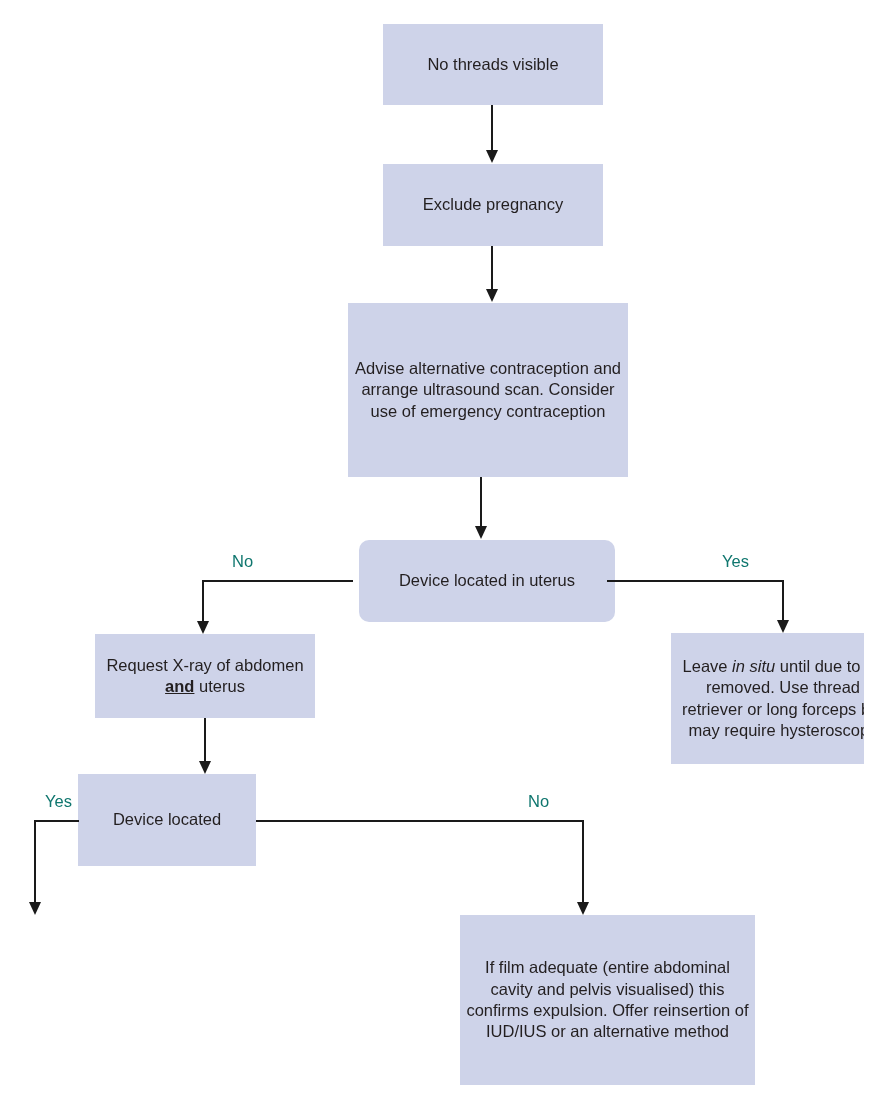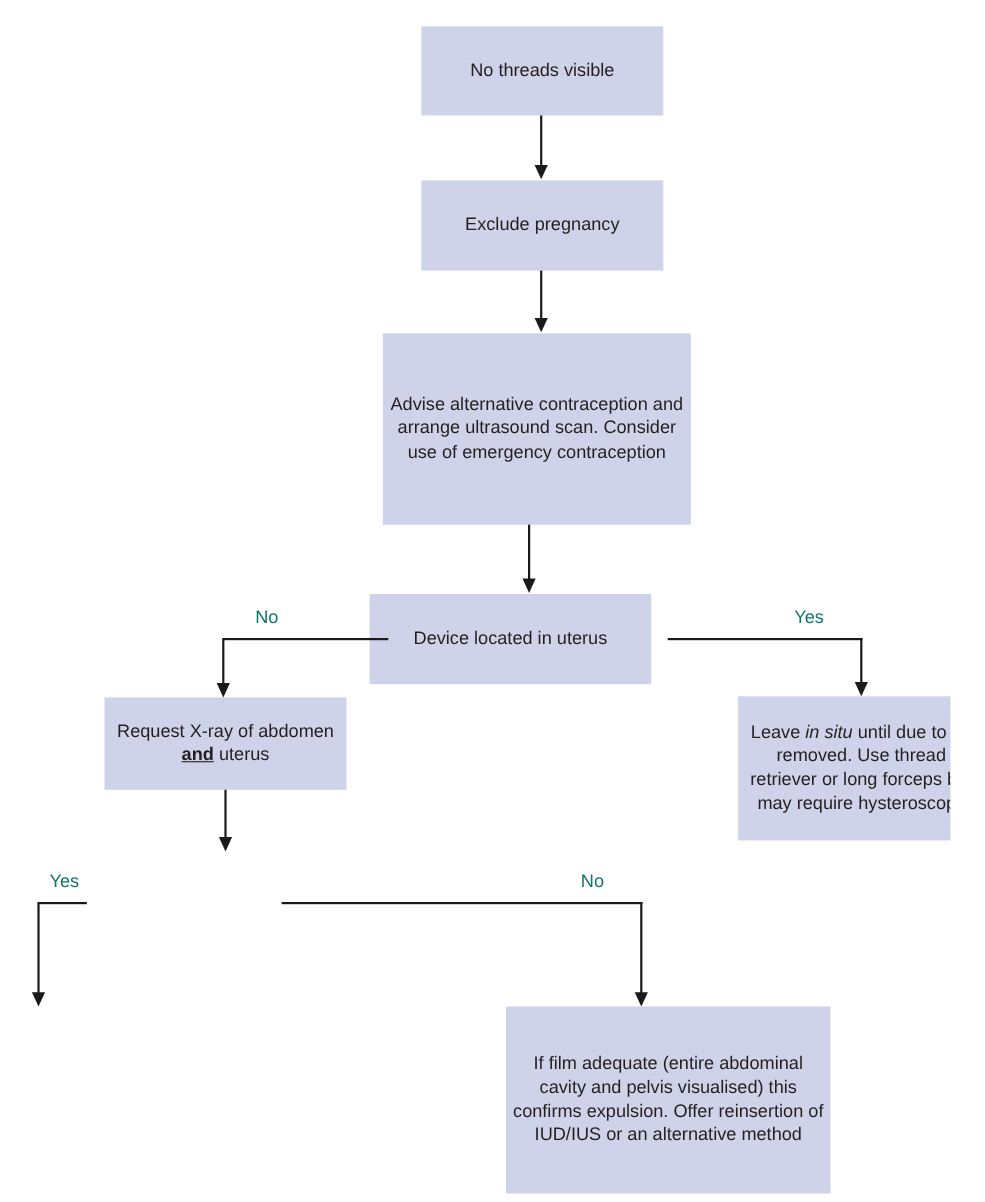--- a/index.html
+++ b/index.html
@@ -60,21 +60,21 @@
     height: 0;
     border-left: 6.5px solid transparent;
     border-right: 6.5px solid transparent;
     border-top: 13px solid #1a1a1a;
   }
 
   
   #n-no-threads      { left: 383px; top: 24px;  width: 220px; height: 81px; }
   #n-exclude-preg    { left: 383px; top: 164px; width: 220px; height: 82px; }
   #n-advise          { left: 348px; top: 303px; width: 280px; height: 174px; }
-  #n-device-uterus   { left: 336px; top: 540px; width: 256px; height: 82px; }
+  #n-device-uterus   { left: 359px; top: 540px; width: 256px; height: 82px; border-radius: 10px; }
   #n-leave-in-situ   { left: 671px; top: 633px; width: 224px; height: 131px; }
   #n-request-xray    { left: 95px;  top: 634px; width: 220px; height: 84px; }
   #n-device-located  { left: 78px;  top: 774px; width: 178px; height: 92px; }
   #n-confirms-perf   { left: 0px;   top: 915px; width: 358px; height: 170px; }
   #n-if-film         { left: 460px; top: 915px; width: 295px; height: 170px; }
 
   
   #lbl-uterus-no   { left: 232px; top: 553px; }
   #lbl-uterus-yes  { left: 722px; top: 553px; }
   #lbl-located-yes { left: 45px;  top: 793px; }
@@ -102,20 +102,23 @@
   </div>
 
   <div class="node" id="n-leave-in-situ">
     <span class="txt"><span>Leave </span><i>in situ</i><span> until due to be removed. Use thread retriever or long forceps but may require hysteroscopy</span></span>
   </div>
 
   <div class="node" id="n-request-xray">
     <span class="txt"><span>Request X-ray of abdomen </span><b>and</b><span> uterus</span></span>
   </div>
 
+  <div class="node" id="n-device-located">
+    <span class="txt">Device located</span>
+  </div>
 
 
   <div class="node" id="n-if-film">
     <span class="txt">If film adequate (entire abdominal cavity and pelvis visualised) this confirms expulsion. Offer reinsertion of IUD/IUS or an alternative method</span>
   </div>
 
   <div class="vline" style="left:491px; top:105px; height:46px;"></div>
   <div class="arrowhead" style="left:485.5px; top:150px;"></div>
 
   <div class="vline" style="left:491px; top:246px; height:44px;"></div>

